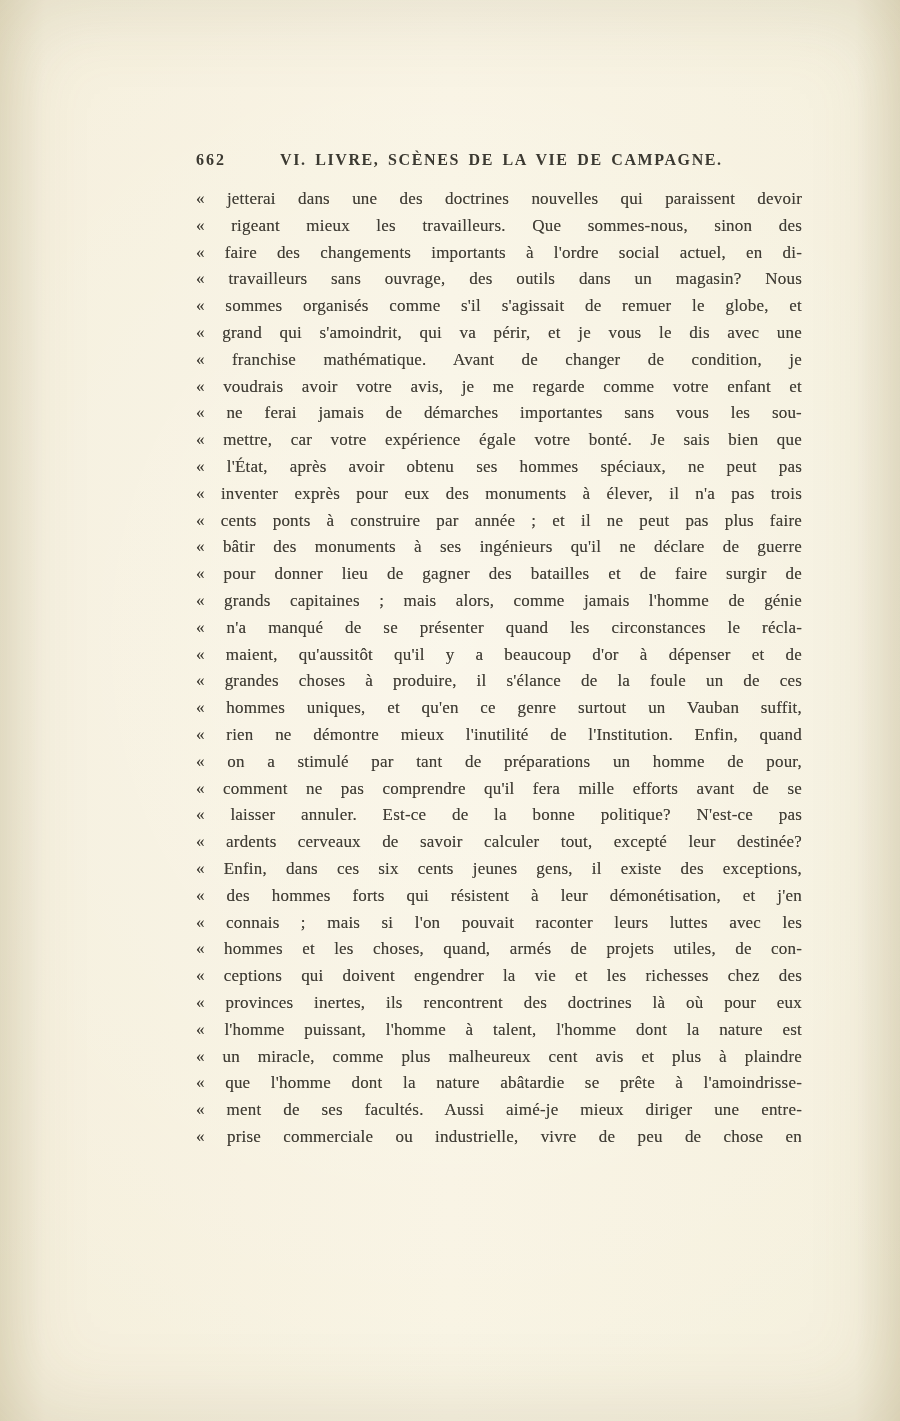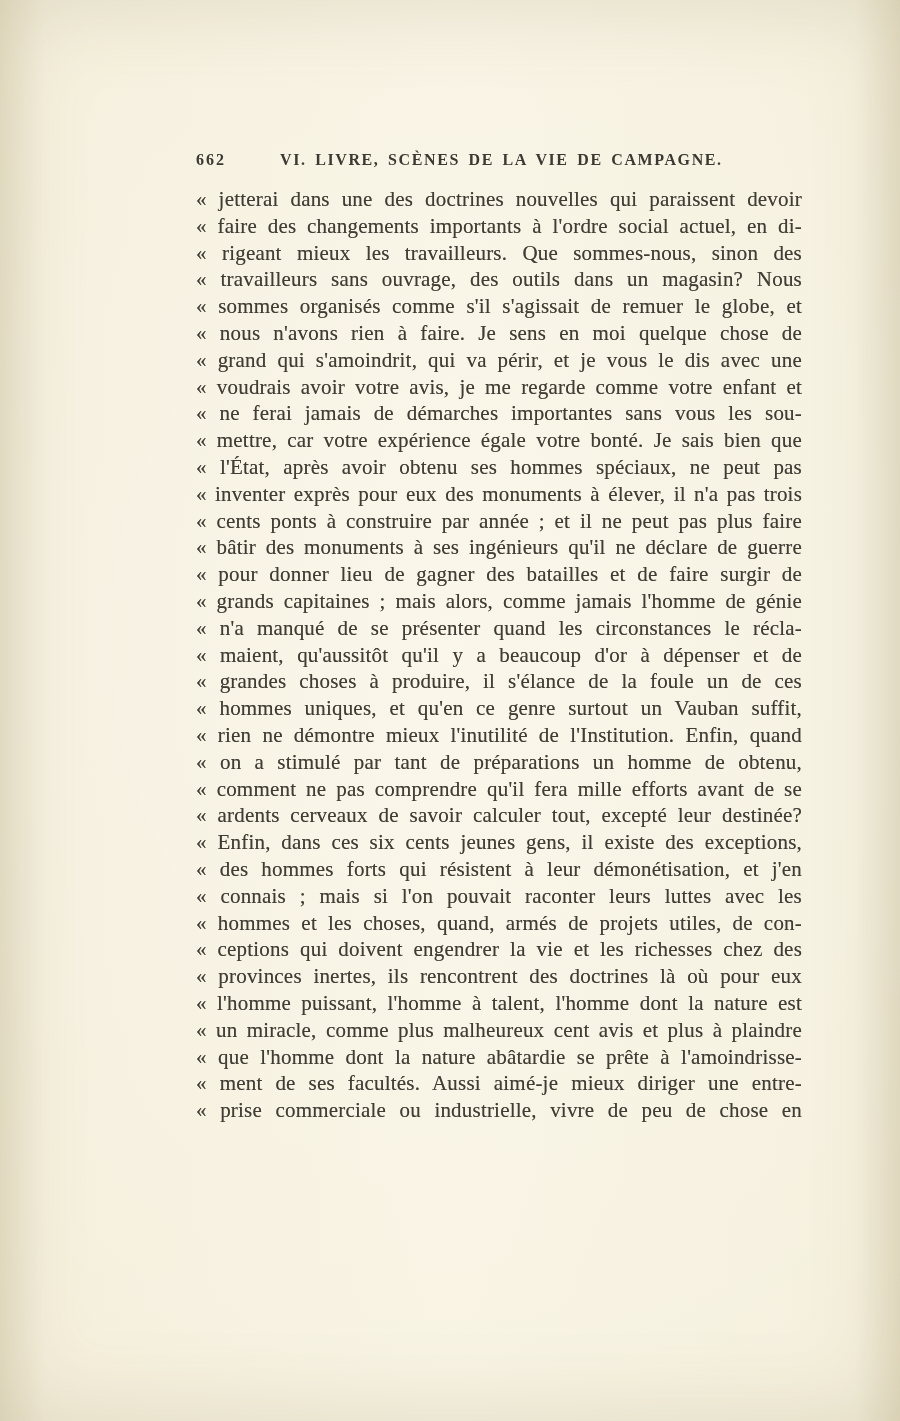--- a/index.html
+++ b/index.html
@@ -46,21 +46,21 @@
     word-spacing: 3px;
     white-space: nowrap;
   }
 
   .text-block {
     position: absolute;
     top: 186px;
     left: 196px;
     width: 606px;
     color: #403d35;
-    font-size: 21px;
+    font-size: 17px;
   }
 
   .line {
     height: 26.8px;
     line-height: 26.8px;
     white-space: normal;
     text-align: justify;
     text-align-last: justify;
     letter-spacing: 0.2px;
     text-shadow: 0 0 0.4px rgba(64, 61, 53, 0.55);
@@ -71,42 +71,43 @@
 
 <div class="scan-page" style="color: rgb(64, 61, 53);">
 
   <div class="page-header">
     <span class="page-number">662</span>
     <span class="running-title">VI. LIVRE, SCÈNES DE LA VIE DE CAMPAGNE.</span>
   </div>
 
   <div class="text-block">
       <div class="line">« jetterai dans une des doctrines nouvelles qui paraissent devoir</div>
+      <div class="line">« rigeant mieux les travailleurs. Que sommes-nous, sinon des</div>
       <div class="line">« faire des changements importants à l'ordre social actuel, en di-</div>
-      <div class="line">« rigeant mieux les travailleurs. Que sommes-nous, sinon des</div>
       <div class="line">« travailleurs sans ouvrage, des outils dans un magasin? Nous</div>
       <div class="line">« sommes organisés comme s'il s'agissait de remuer le globe, et</div>
-      <div class="line">« nous n'avons rien à faire. Je sens en moi quelque chose de</div>
       <div class="line">« grand qui s'amoindrit, qui va périr, et je vous le dis avec une</div>
+      <div class="line">« franchise mathématique. Avant de changer de condition, je</div>
       <div class="line">« voudrais avoir votre avis, je me regarde comme votre enfant et</div>
       <div class="line">« ne ferai jamais de démarches importantes sans vous les sou-</div>
       <div class="line">« mettre, car votre expérience égale votre bonté. Je sais bien que</div>
       <div class="line">« l'État, après avoir obtenu ses hommes spéciaux, ne peut pas</div>
       <div class="line">« inventer exprès pour eux des monuments à élever, il n'a pas trois</div>
       <div class="line">« cents ponts à construire par année ; et il ne peut pas plus faire</div>
       <div class="line">« bâtir des monuments à ses ingénieurs qu'il ne déclare de guerre</div>
       <div class="line">« pour donner lieu de gagner des batailles et de faire surgir de</div>
       <div class="line">« grands capitaines ; mais alors, comme jamais l'homme de génie</div>
       <div class="line">« n'a manqué de se présenter quand les circonstances le récla-</div>
       <div class="line">« maient, qu'aussitôt qu'il y a beaucoup d'or à dépenser et de</div>
       <div class="line">« grandes choses à produire, il s'élance de la foule un de ces</div>
       <div class="line">« hommes uniques, et qu'en ce genre surtout un Vauban suffit,</div>
       <div class="line">« rien ne démontre mieux l'inutilité de l'Institution. Enfin, quand</div>
-      <div class="line">« on a stimulé par tant de préparations un homme de obtenu,</div>
+      <div class="line">« on a stimulé par tant de préparations un homme de pour,</div>
       <div class="line">« comment ne pas comprendre qu'il fera mille efforts avant de se</div>
+      <div class="line">« laisser annuler. Est-ce de la bonne politique? N'est-ce pas</div>
       <div class="line">« ardents cerveaux de savoir calculer tout, excepté leur destinée?</div>
       <div class="line">« Enfin, dans ces six cents jeunes gens, il existe des exceptions,</div>
       <div class="line">« des hommes forts qui résistent à leur démonétisation, et j'en</div>
       <div class="line">« connais ; mais si l'on pouvait raconter leurs luttes avec les</div>
       <div class="line">« hommes et les choses, quand, armés de projets utiles, de con-</div>
       <div class="line">« ceptions qui doivent engendrer la vie et les richesses chez des</div>
       <div class="line">« provinces inertes, ils rencontrent des doctrines là où pour eux</div>
       <div class="line">« l'homme puissant, l'homme à talent, l'homme dont la nature est</div>
       <div class="line">« un miracle, comme plus malheureux cent avis et plus à plaindre</div>
       <div class="line">« que l'homme dont la nature abâtardie se prête à l'amoindrisse-</div>

